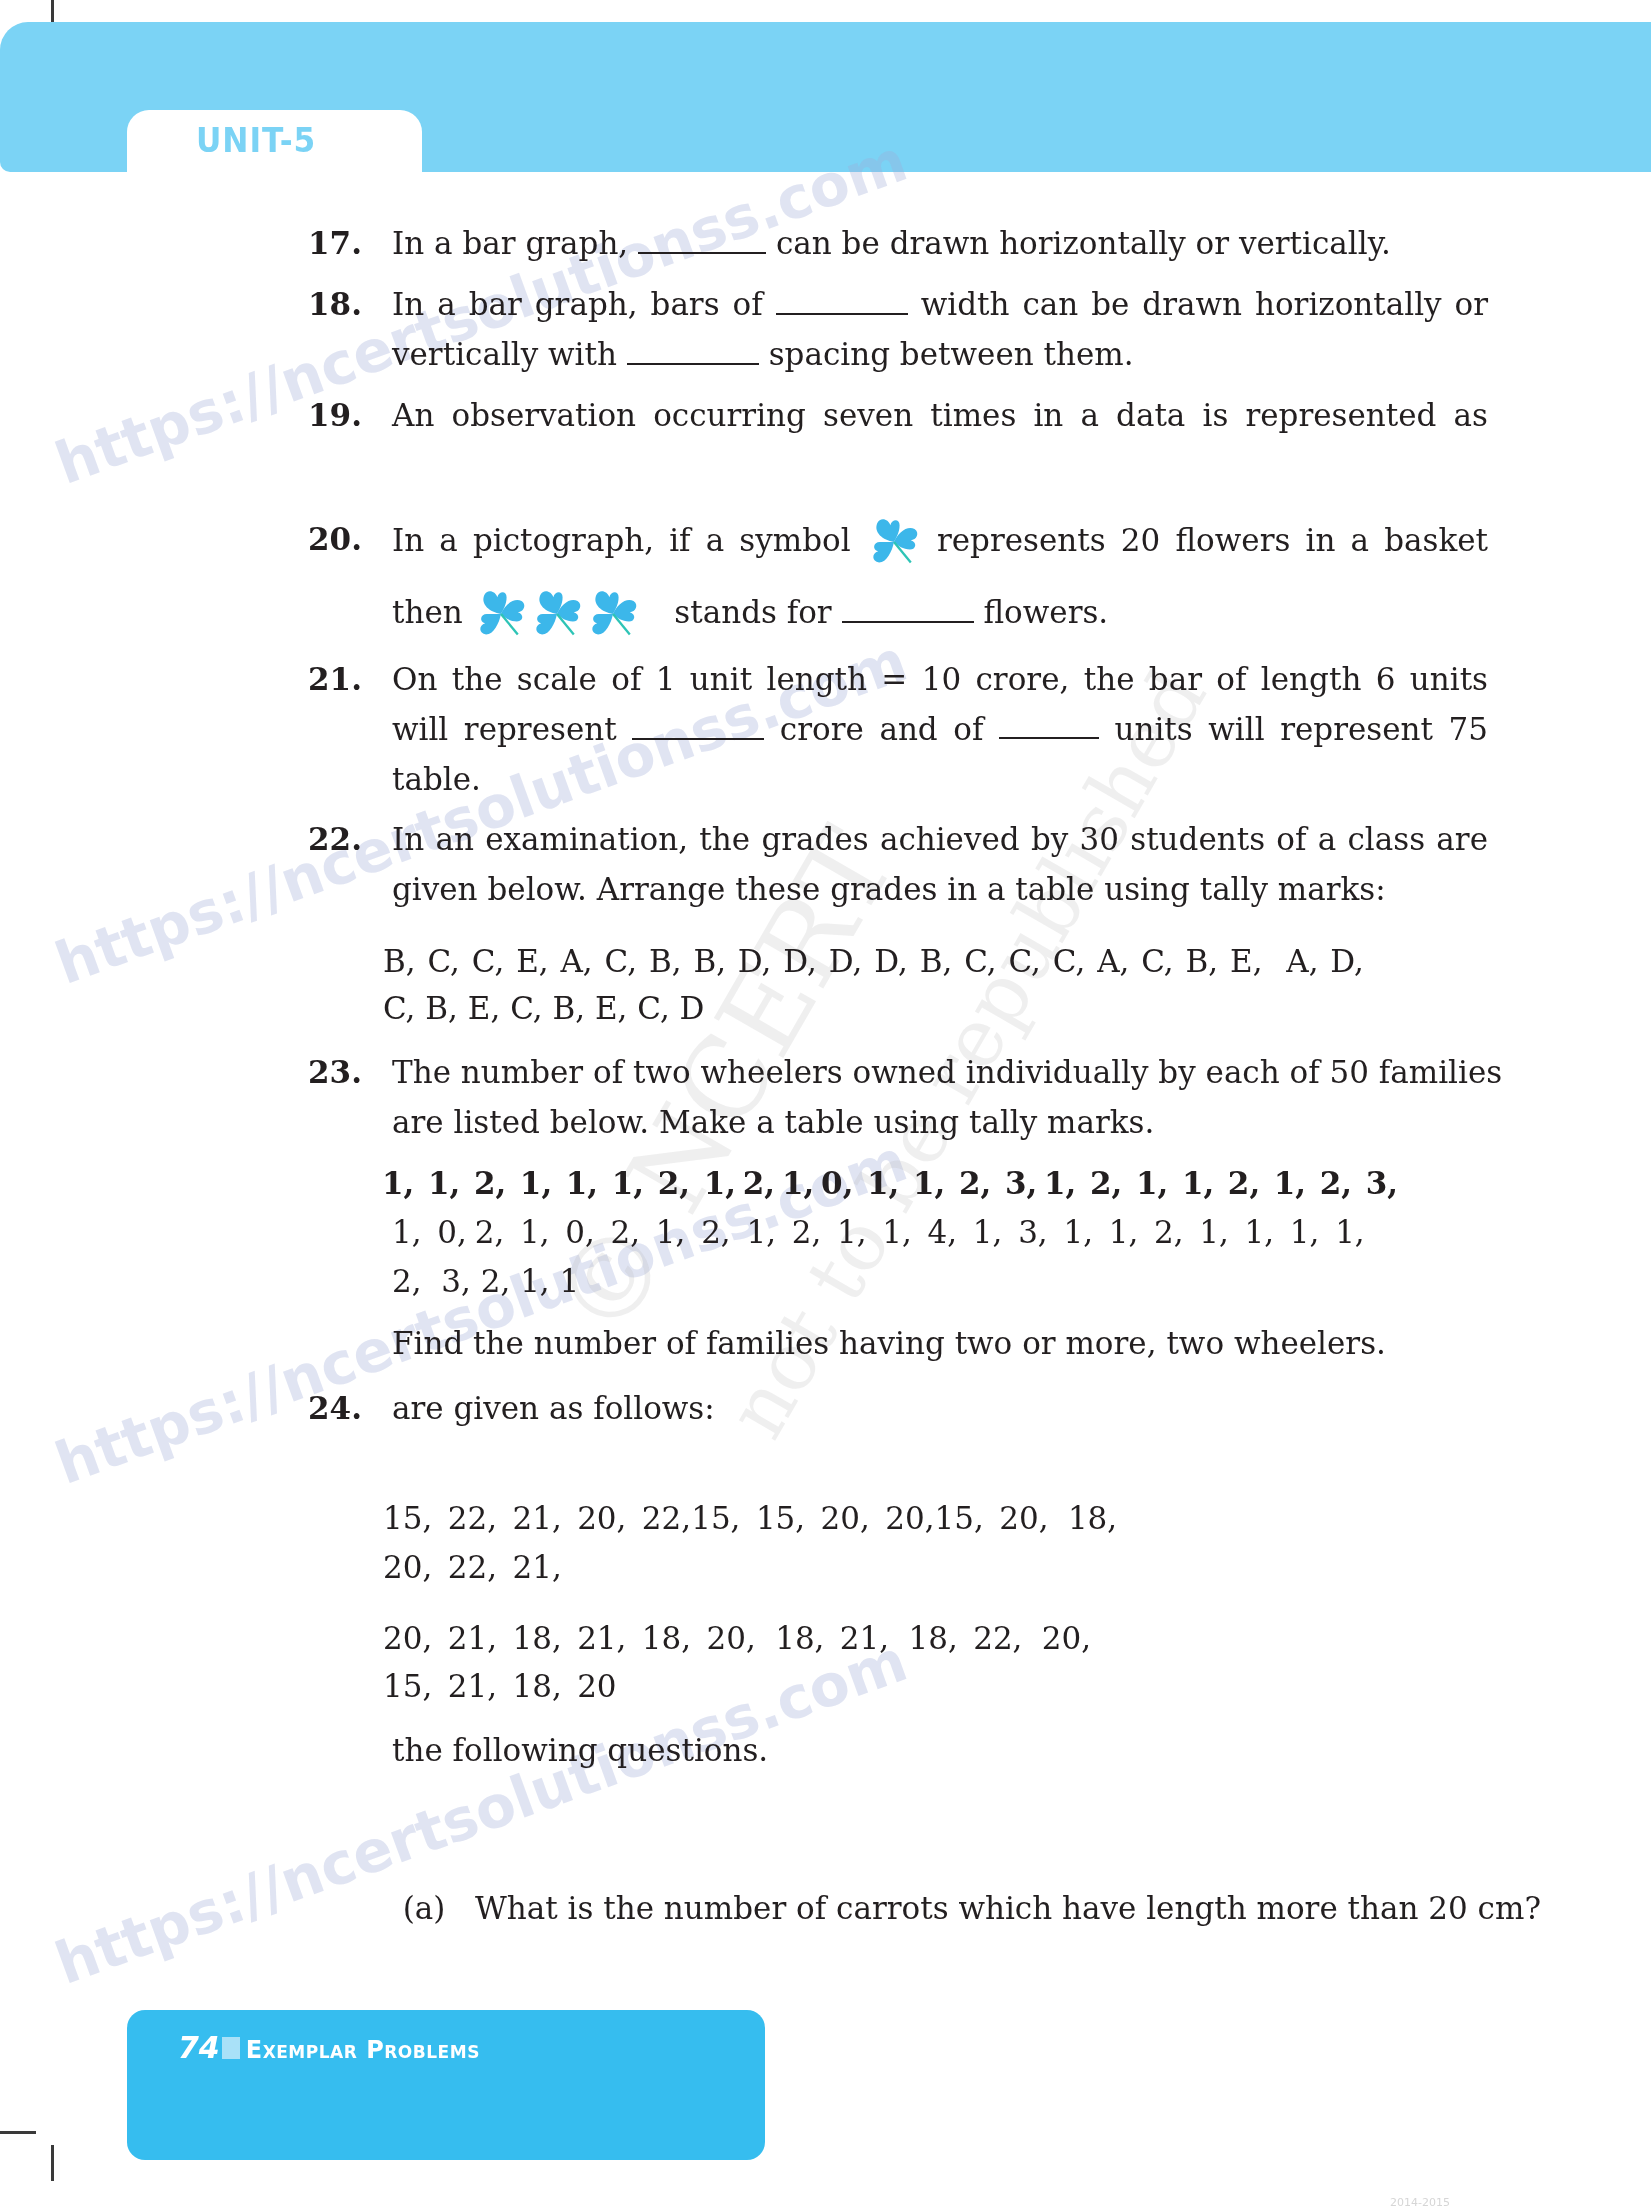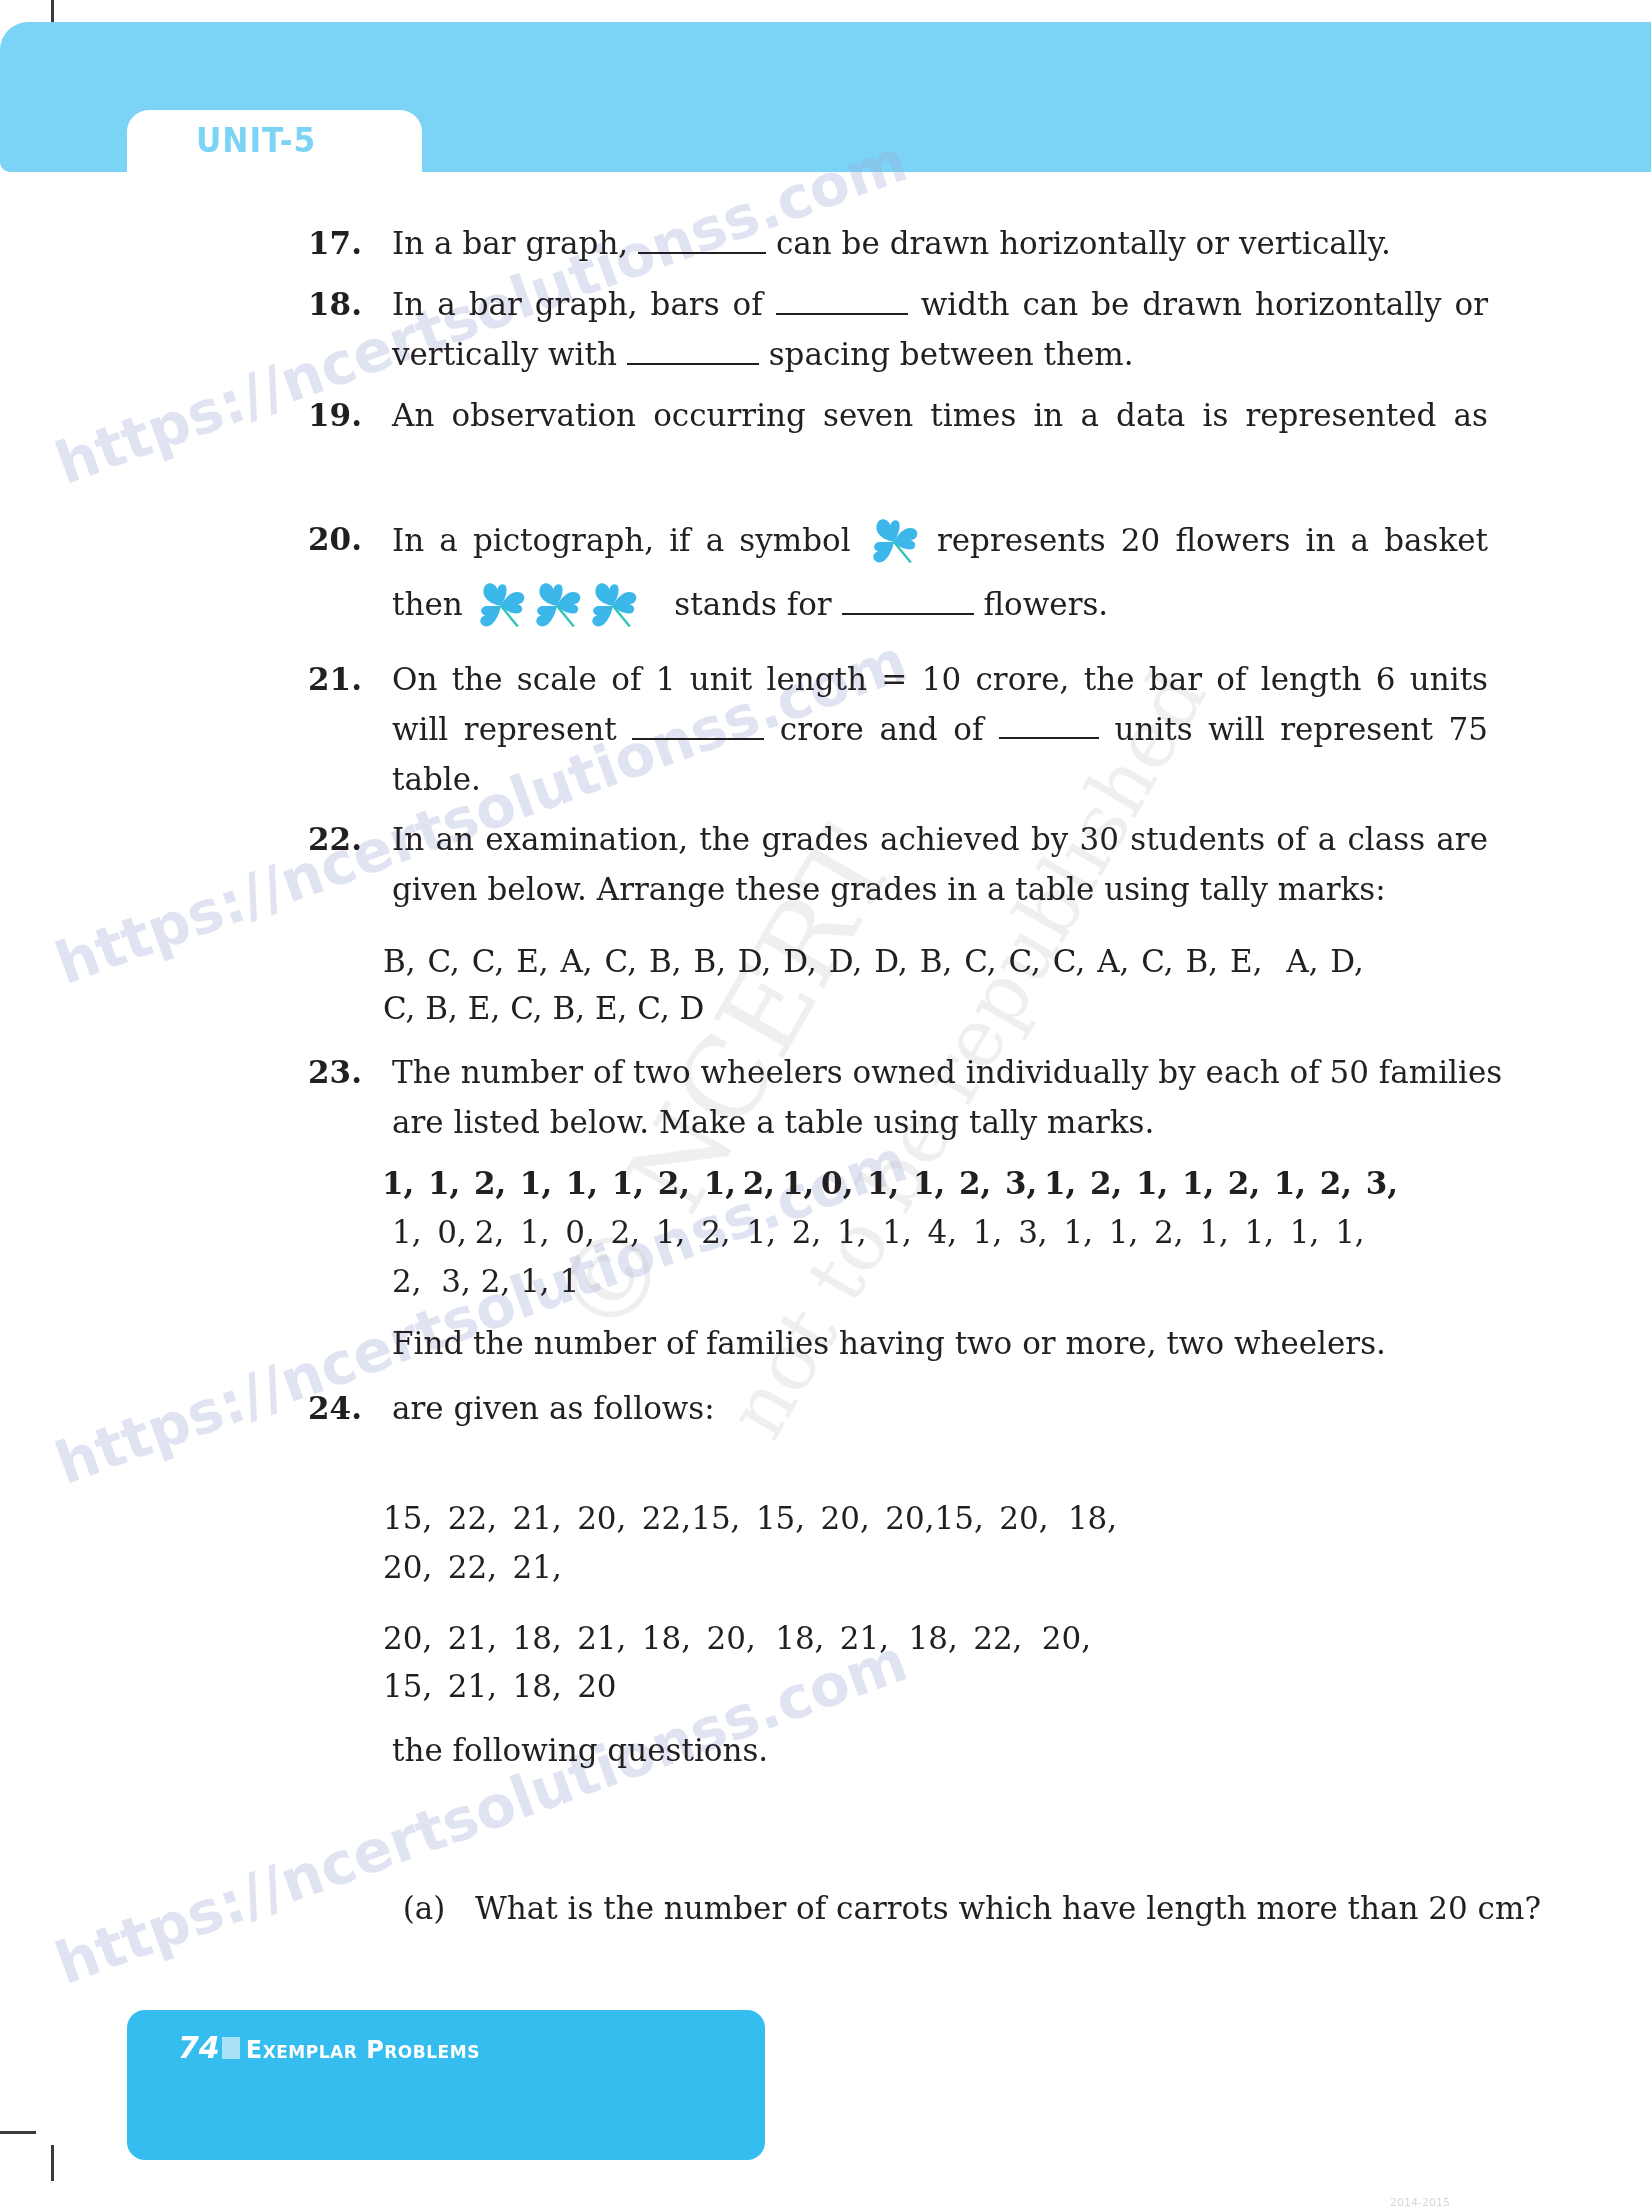--- a/index.html
+++ b/index.html
@@ -102,21 +102,21 @@
       <svg class="clover" viewBox="0 0 60 60">
         <g fill="#3cb7ea">
           <path d="M30 30 C18 28 8 20 12 10 C15 3 24 5 26 12 C28 5 36 5 36 12 C36 20 32 26 30 30Z"></path>
           <path d="M30 30 C34 20 44 12 52 16 C58 20 54 28 48 28 C55 30 54 38 47 38 C40 38 34 34 30 30Z"></path>
           <path d="M30 30 C28 40 22 52 14 52 C6 51 6 42 13 40 C6 38 8 29 16 30 C22 30 27 30 30 30Z"></path>
         </g>
         <path d="M30 30 L48 52" stroke="#2ec4b6" stroke-width="2.5" fill="none"></path>
       </svg>
       <span>represents 20 flowers in a basket</span>
     </span>
-    <span class="line left" style="margin-top:8px;">
+    <span class="line left" style="margin-top:16px;">
       <span>then</span>
       <svg class="clover" viewBox="0 0 60 60">
         <g fill="#3cb7ea">
           <path d="M30 30 C18 28 8 20 12 10 C15 3 24 5 26 12 C28 5 36 5 36 12 C36 20 32 26 30 30Z"></path>
           <path d="M30 30 C34 20 44 12 52 16 C58 20 54 28 48 28 C55 30 54 38 47 38 C40 38 34 34 30 30Z"></path>
           <path d="M30 30 C28 40 22 52 14 52 C6 51 6 42 13 40 C6 38 8 29 16 30 C22 30 27 30 30 30Z"></path>
         </g>
         <path d="M30 30 L48 52" stroke="#2ec4b6" stroke-width="2.5" fill="none"></path>
       </svg><svg class="clover" viewBox="0 0 60 60">
         <g fill="#3cb7ea">

